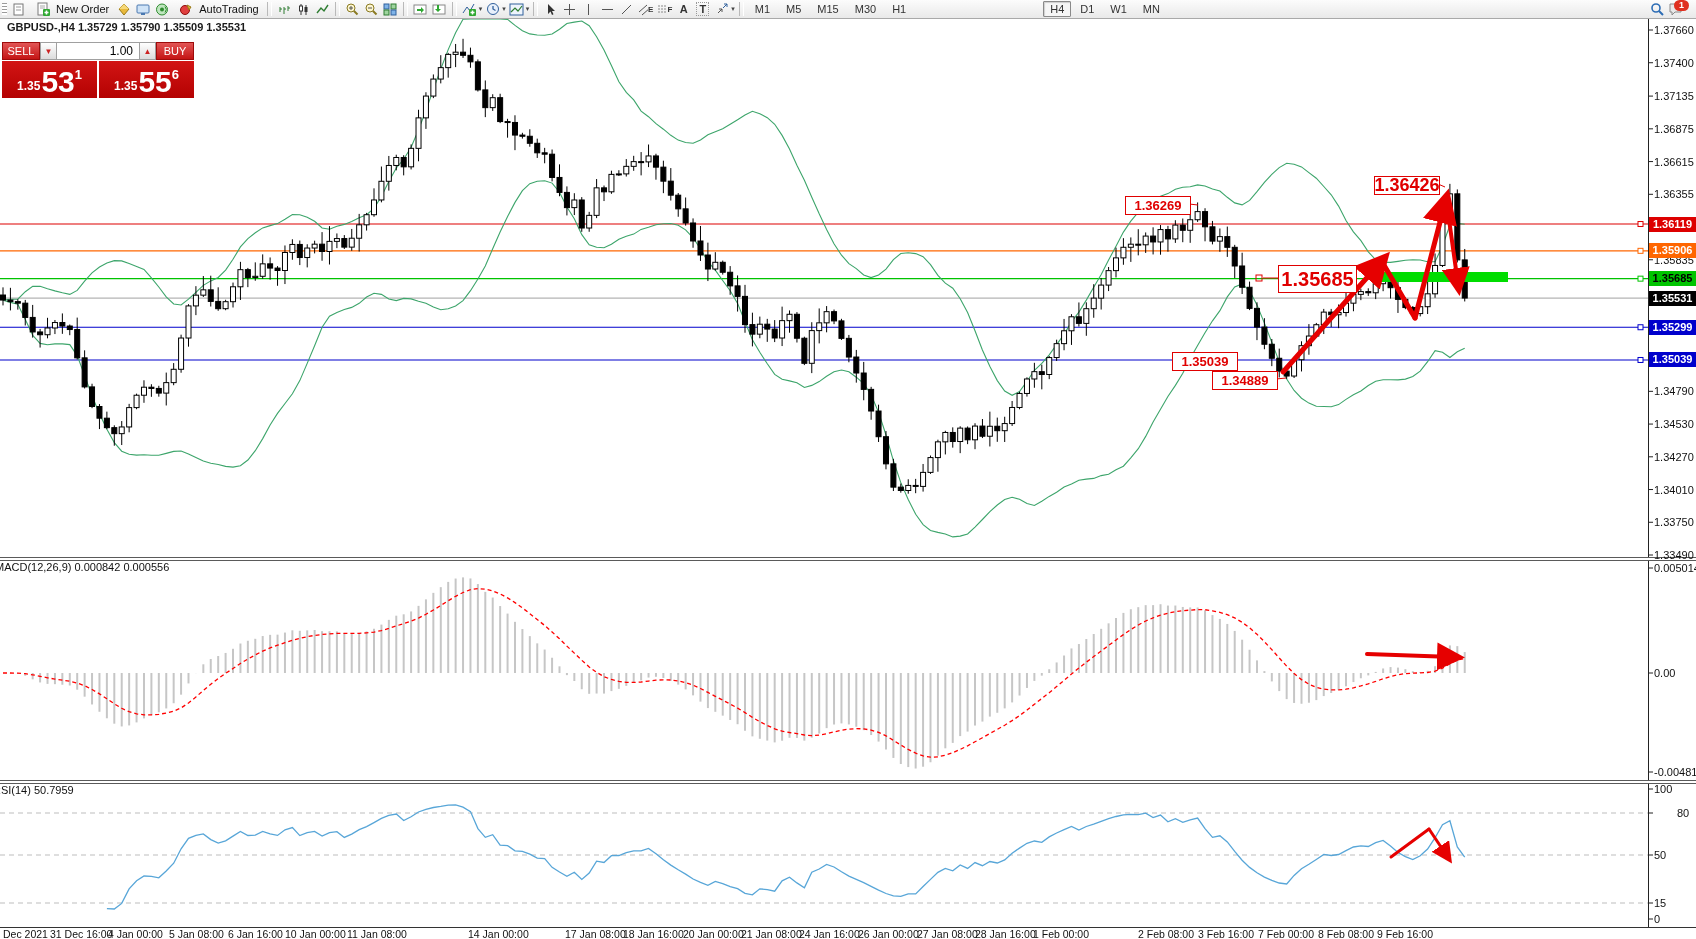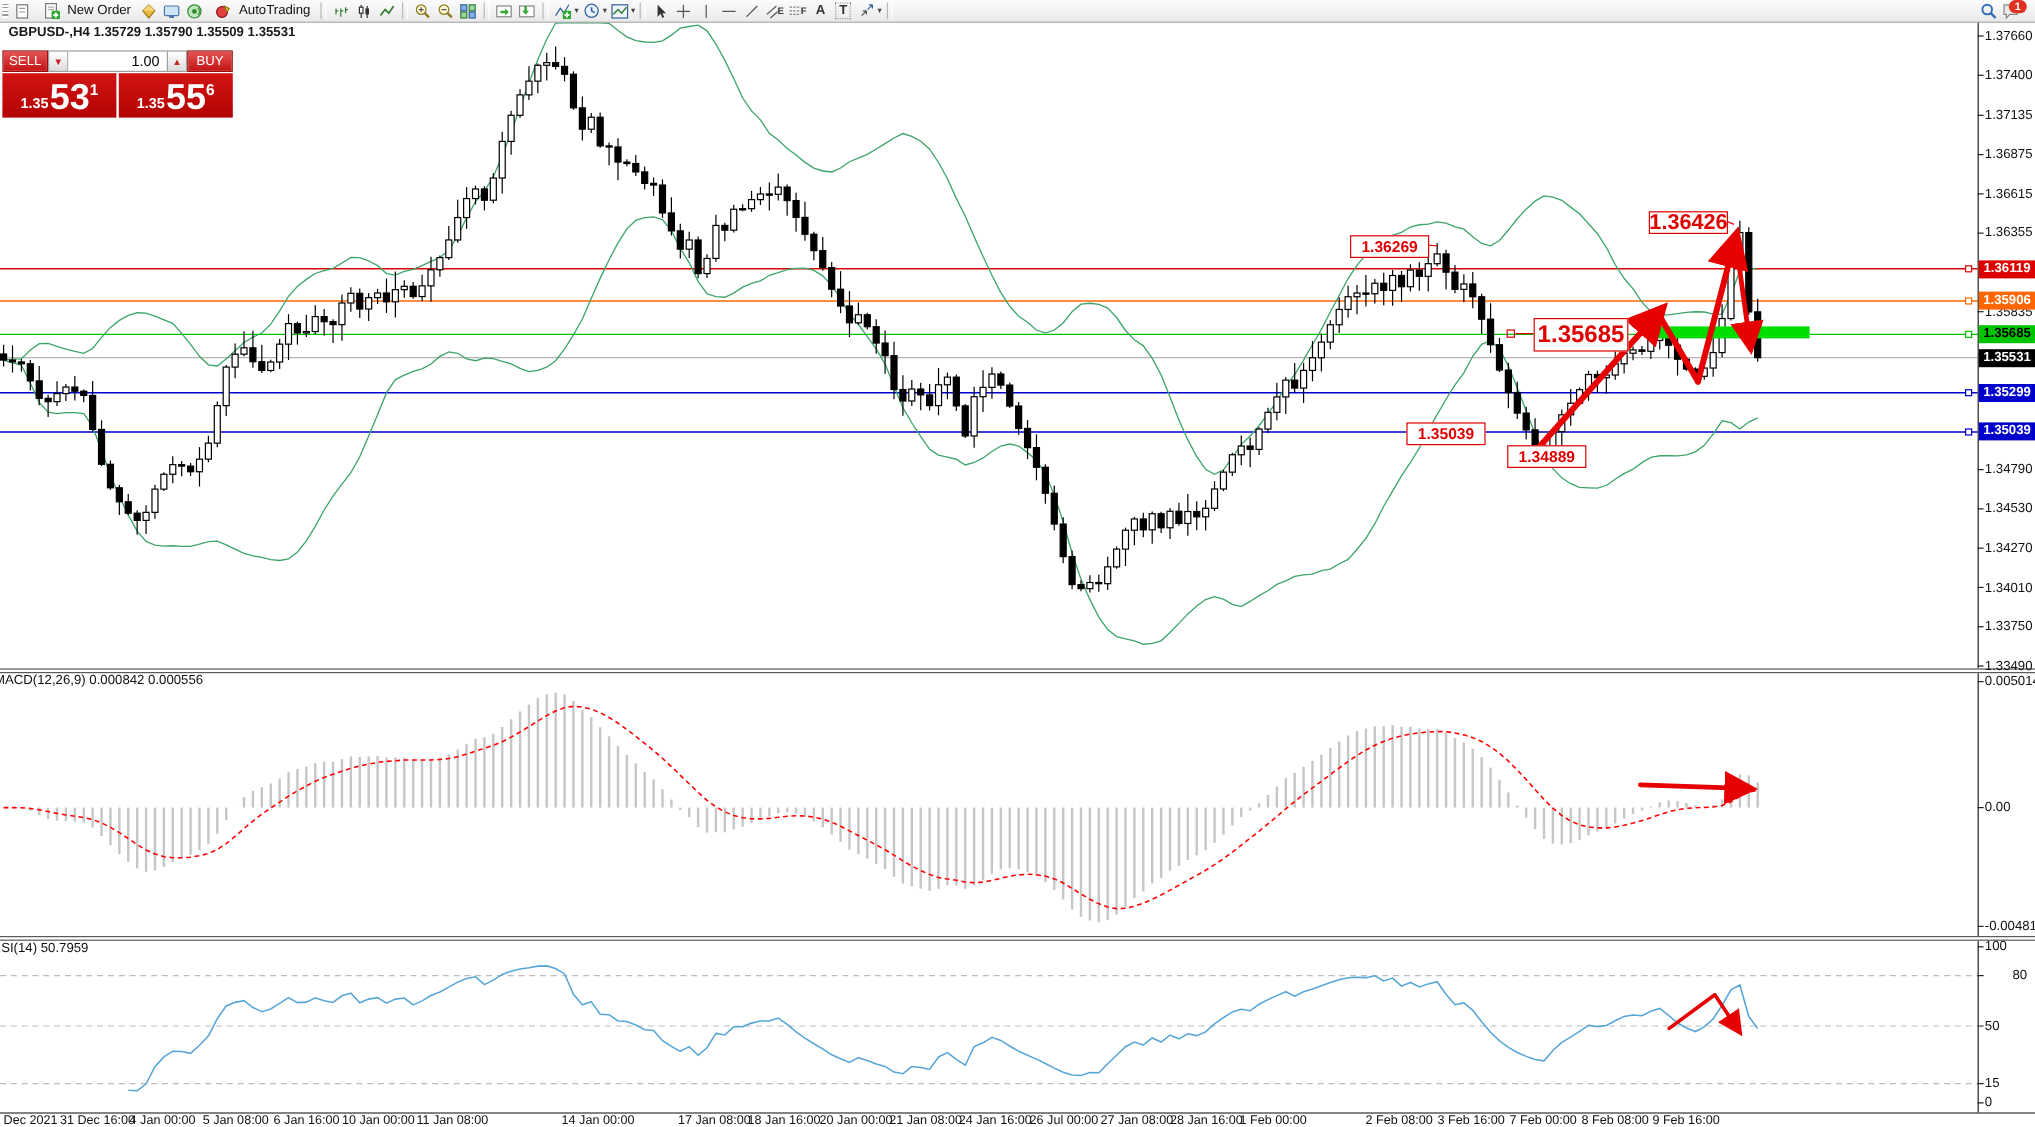--- a/index.html
+++ b/index.html
@@ -241,20 +241,32 @@
       <span class="tglyph" style="border:1px dotted #999;padding:0 2px;">T</span>
     </span>
     <span class="ti">
       <svg width="14" height="13">
           <path d="M3 10 L7 6 M7 6 l-3 0 M7 6 l0 3" stroke="#555"></path>
           <path d="M8 5 L12 1 M12 1 l-3 0 M12 1 l0 3" stroke="#31609c"></path>
         </svg>
     </span>
     <span class="dd">▾</span>
     <span class="tsep"></span>
+    <span id="tf-container">
+        <span class="tfbtn">M1</span>
+        <span class="tfbtn">M5</span>
+        <span class="tfbtn">M15</span>
+        <span class="tfbtn">M30</span>
+        <span class="tfbtn">H1</span>
+        <span class="tf-gap"></span>
+        <span class="tfbtn active">H4</span>
+        <span class="tfbtn">D1</span>
+        <span class="tfbtn">W1</span>
+        <span class="tfbtn">MN</span>
+      </span>
     <span class="tright">
       <span class="ti">
         <svg width="15" height="15">
             <circle cx="6" cy="6" r="4" fill="none" stroke="#2d6db5" stroke-width="1.6"></circle>
             <line x1="9" y1="9" x2="13" y2="13" stroke="#2d6db5" stroke-width="2"></line>
           </svg>
       </span>
       <span class="ti" style="position:relative;margin-right:8px">
         <svg width="16" height="14">
             <path d="M1 2 h11 v8 h-6 l-3 3 v-3 h-2 z" fill="#e9e9e9" stroke="#8a8a8a"></path>
@@ -1001,28 +1013,28 @@
       <div class="timelabel" style="left: 228px;">6 Jan 16:00</div>
       <div class="timelabel" style="left: 285px;">10 Jan 00:00</div>
       <div class="timelabel" style="left: 347px;">11 Jan 08:00</div>
       <div class="timelabel" style="left: 408px; margin-top: 32px;">12 Jan 16:00</div>
       <div class="timelabel" style="left: 468px;">14 Jan 00:00</div>
       <div class="timelabel" style="left: 565px;">17 Jan 08:00</div>
       <div class="timelabel" style="left: 623px;">18 Jan 16:00</div>
       <div class="timelabel" style="left: 683px;">20 Jan 00:00</div>
       <div class="timelabel" style="left: 741px;">21 Jan 08:00</div>
       <div class="timelabel" style="left: 799px;">24 Jan 16:00</div>
-      <div class="timelabel" style="left: 858px;">26 Jul 00:00</div>
+      <div class="timelabel" style="left: 858px;">26 Jan 00:00</div>
       <div class="timelabel" style="left: 917px;">27 Jan 08:00</div>
       <div class="timelabel" style="left: 975px;">28 Jan 16:00</div>
       <div class="timelabel" style="left: 1033px;">1 Feb 00:00</div>
       <div class="timelabel" style="left: 1138px;">2 Feb 08:00</div>
       <div class="timelabel" style="left: 1198px;">3 Feb 16:00</div>
       <div class="timelabel" style="left: 1258px;">7 Feb 00:00</div>
       <div class="timelabel" style="left: 1318px;">8 Feb 08:00</div>
       <div class="timelabel" style="left: 1377px;">9 Feb 16:00</div>
       <div class="annbox" style="left: 1125px; top: 196px; width: 64px; height: 17px; font-size: 13px;">1.36269</div>
       <div class="annbox" style="left: 1374px; top: 176px; width: 64px; height: 17px; font-size: 18px;">1.36426</div>
       <div class="annbox" style="left: 1278px; top: 265px; width: 77px; height: 26px; font-size: 20px;">1.35685</div>
       <div class="annbox" style="left: 1172px; top: 352px; width: 64px; height: 17px; font-size: 13px;">1.35039</div>
-      <div class="annbox" style="left: 1212px; top: 371px; width: 64px; height: 17px; font-size: 13px; margin-left: 44px;">1.34889</div>
+      <div class="annbox" style="left: 1212px; top: 371px; width: 64px; height: 17px; font-size: 13px;">1.34889</div>
     </div>
 </div>
 
 </body></html>

